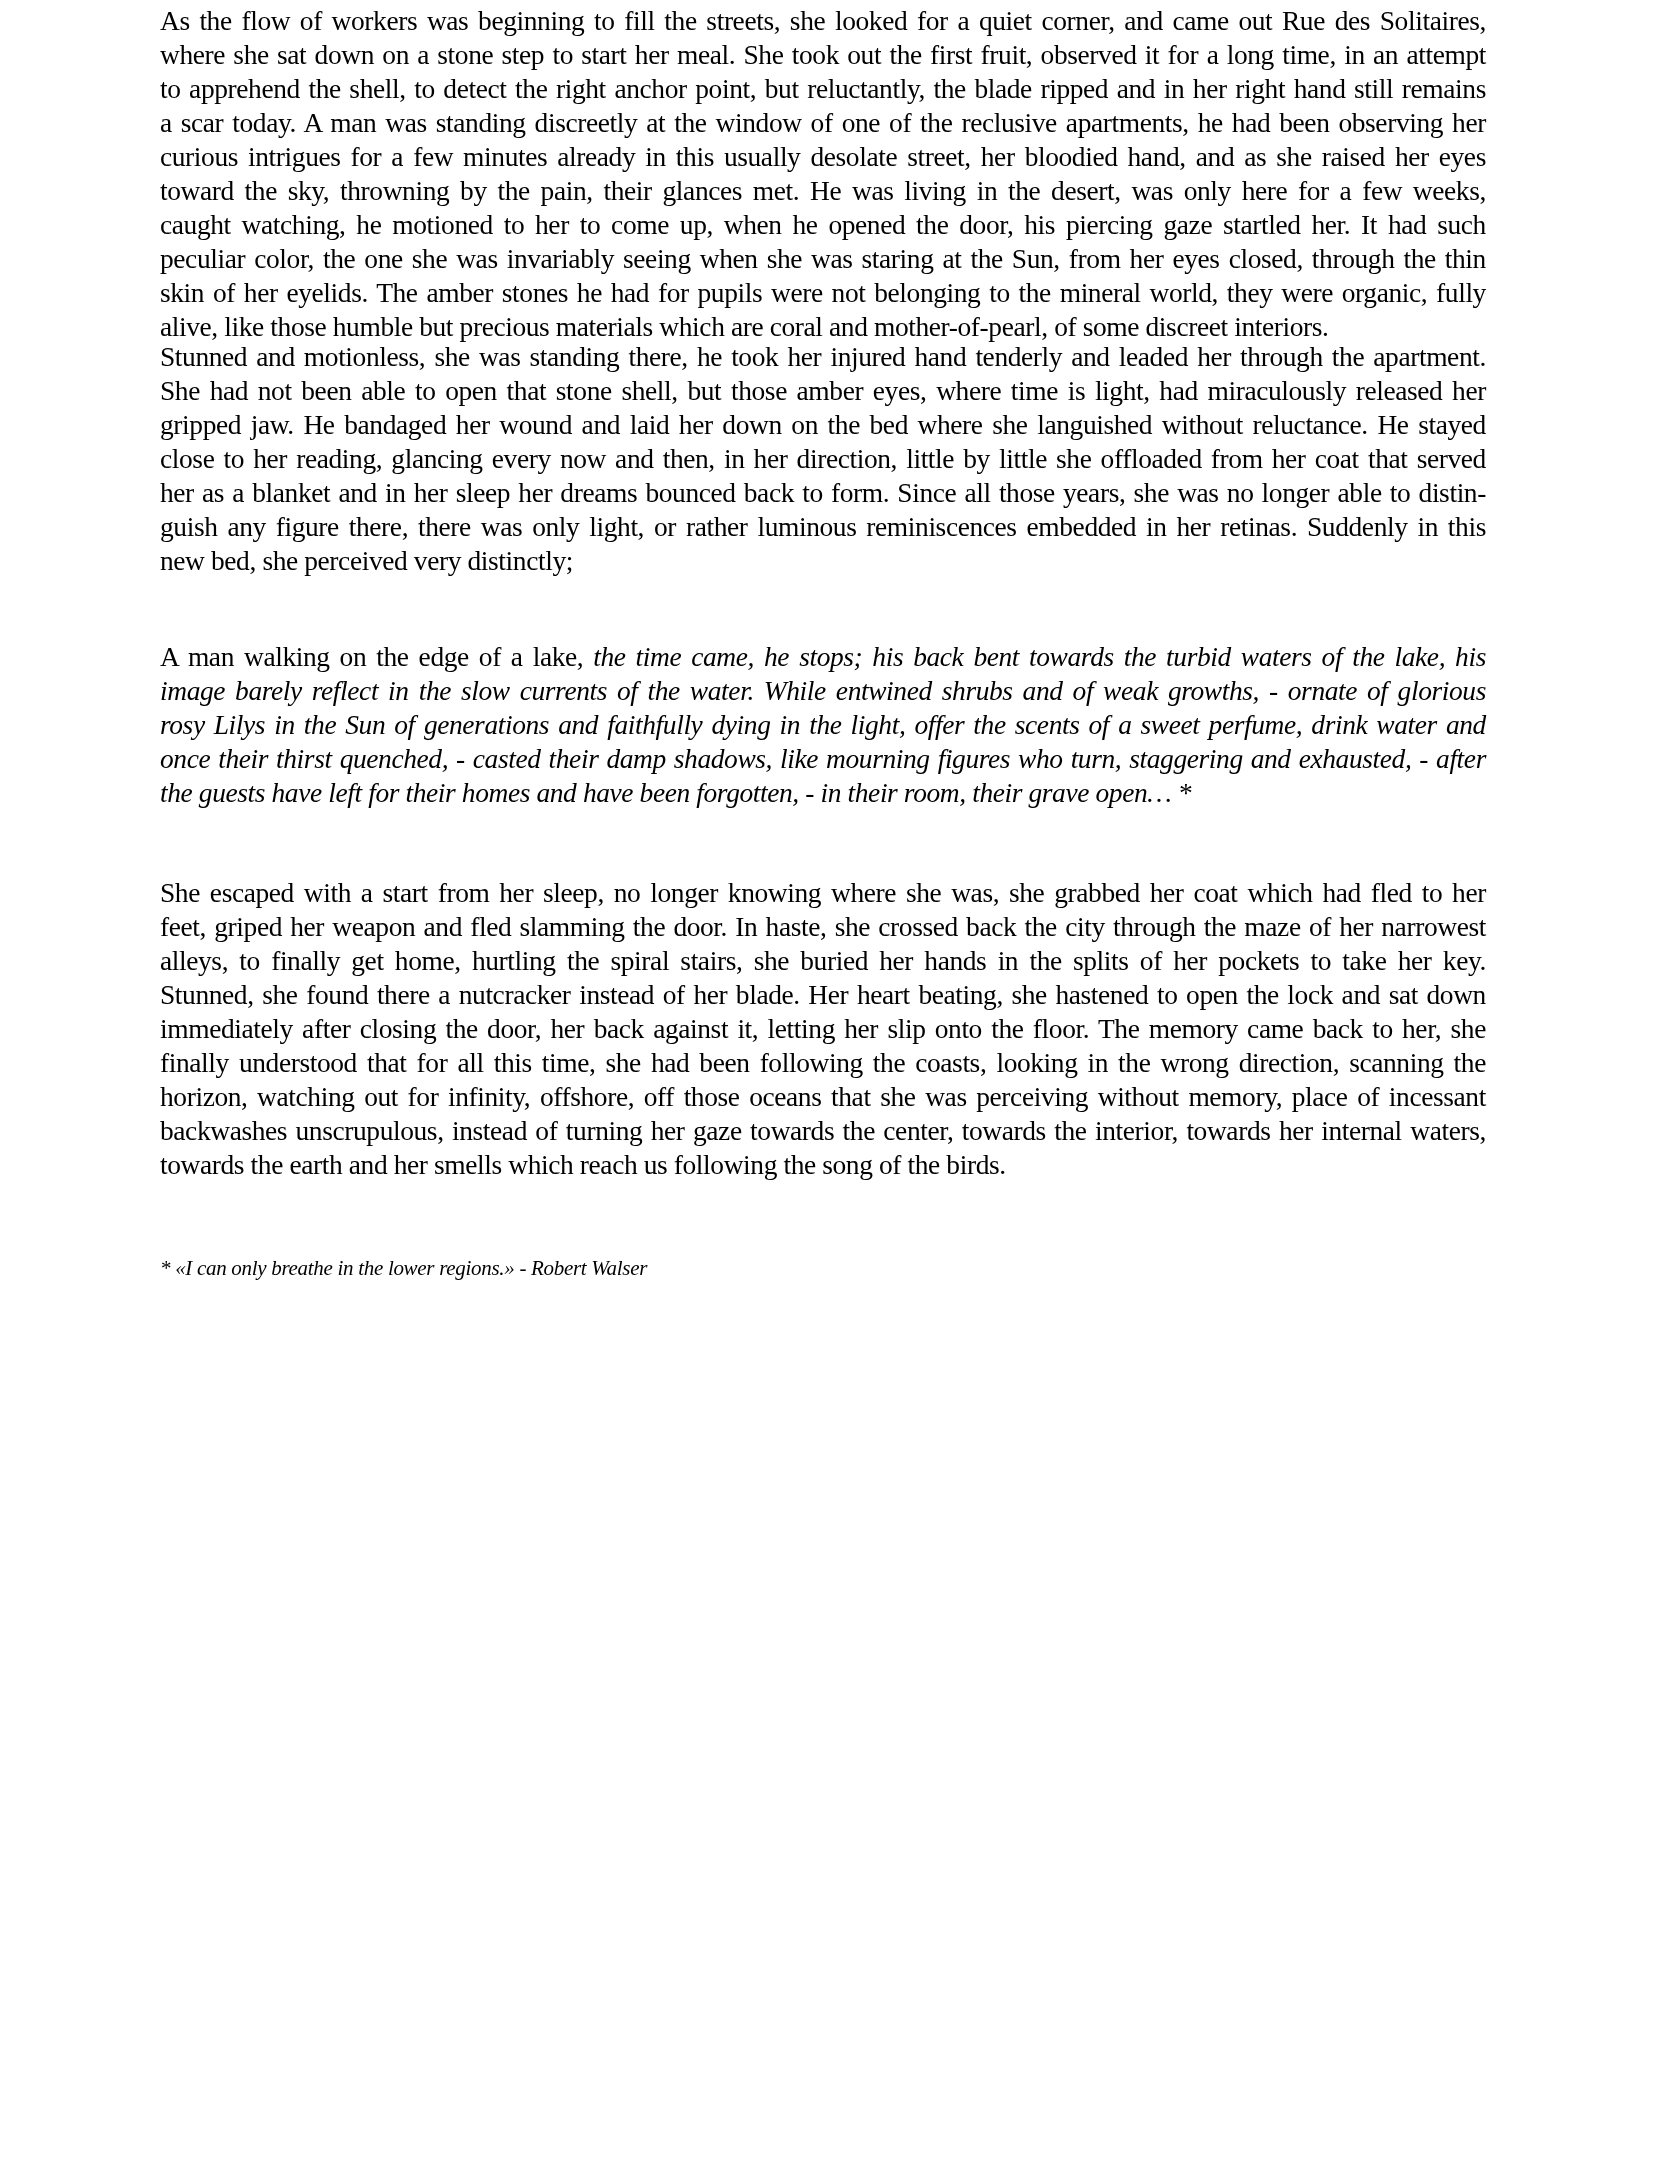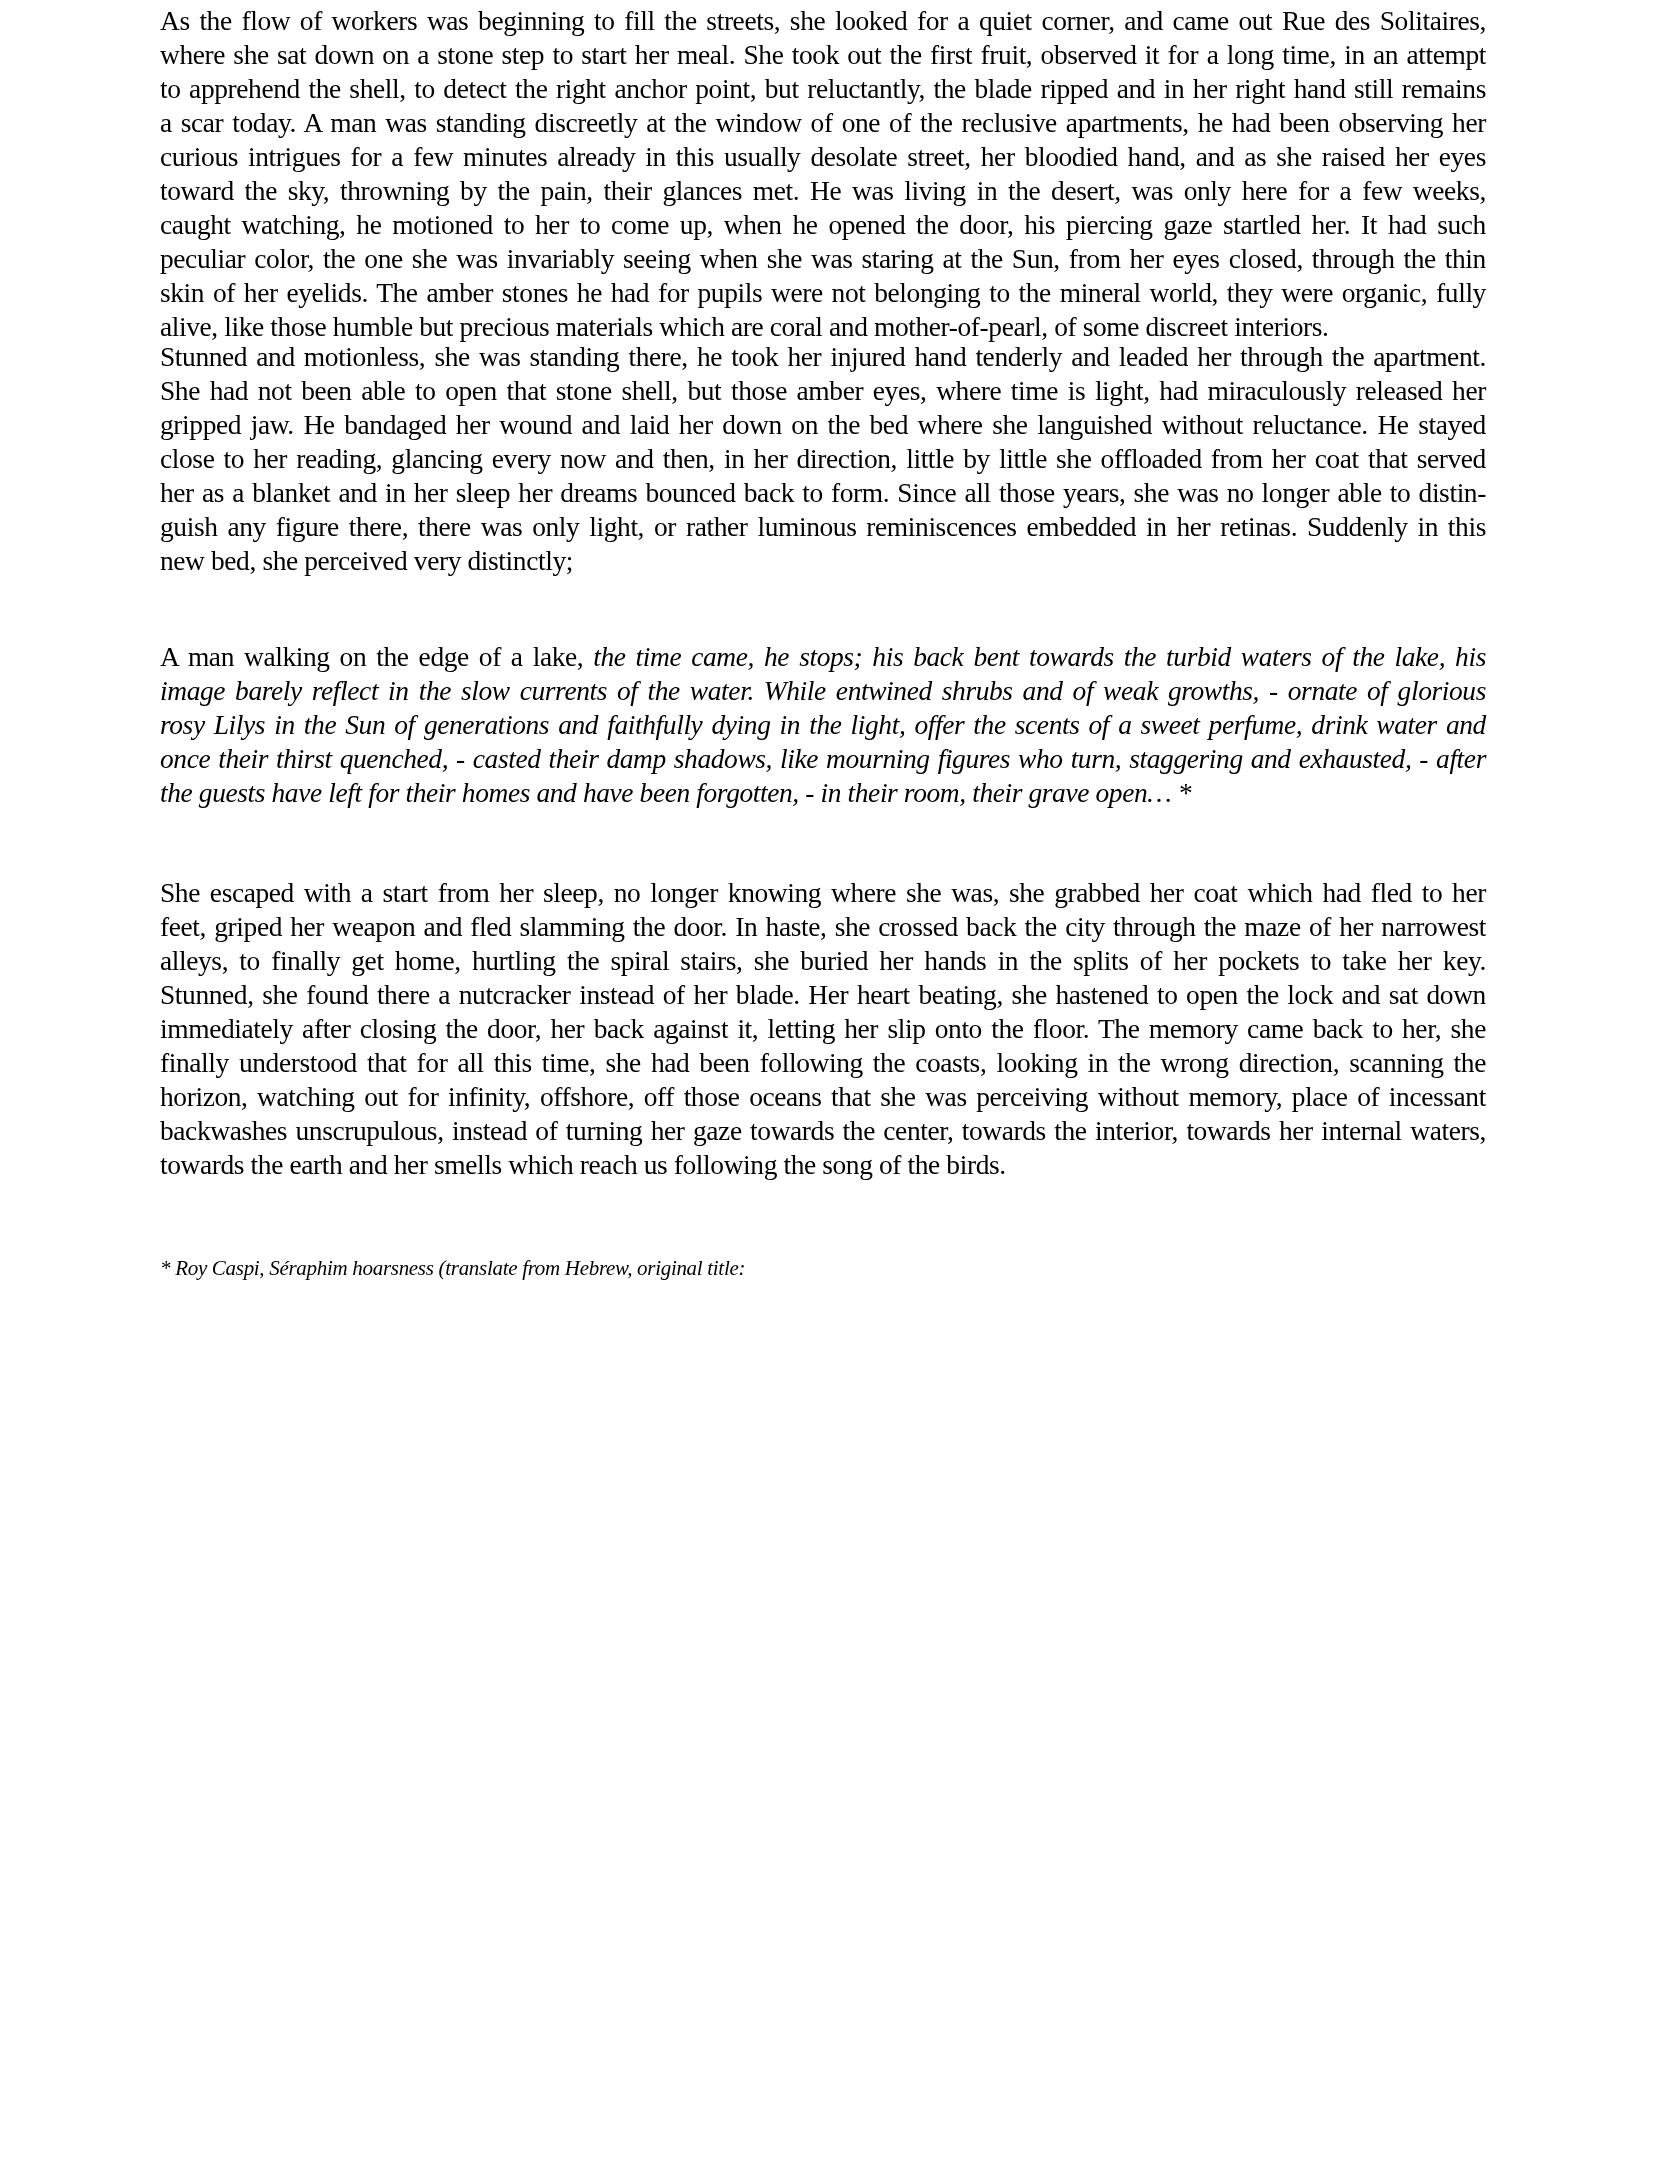--- a/index.html
+++ b/index.html
@@ -99,17 +99,17 @@
     <span class="line">alleys, to finally get home, hurtling the spiral stairs, she buried her hands in the splits of her pockets to take her key.</span>
     <span class="line">Stunned, she found there a nutcracker instead of her blade. Her heart beating, she hastened to open the lock and sat down</span>
     <span class="line">immediately after closing the door, her back against it, letting her slip onto the floor. The memory came back to her, she</span>
     <span class="line">finally understood that for all this time, she had been following the coasts, looking in the wrong direction, scanning the</span>
     <span class="line">horizon, watching out for infinity, offshore, off those oceans that she was perceiving without memory, place of incessant</span>
     <span class="line">backwashes unscrupulous, instead of turning her gaze towards the center, towards the interior, towards her internal waters,</span>
     <span class="line last">towards the earth and her smells which reach us following the song of the birds.</span>
   </div>
 
   <div id="footnotes">
-    <span class="fn">* Roy Caspi, Séraphim hoarsness (translate from Hebrew, original title:</span>
+    <span class="fn">* «I can only breathe in the lower regions.» - Robert Walser</span>
   </div>
 
 </div>
 
 
 </body></html>

